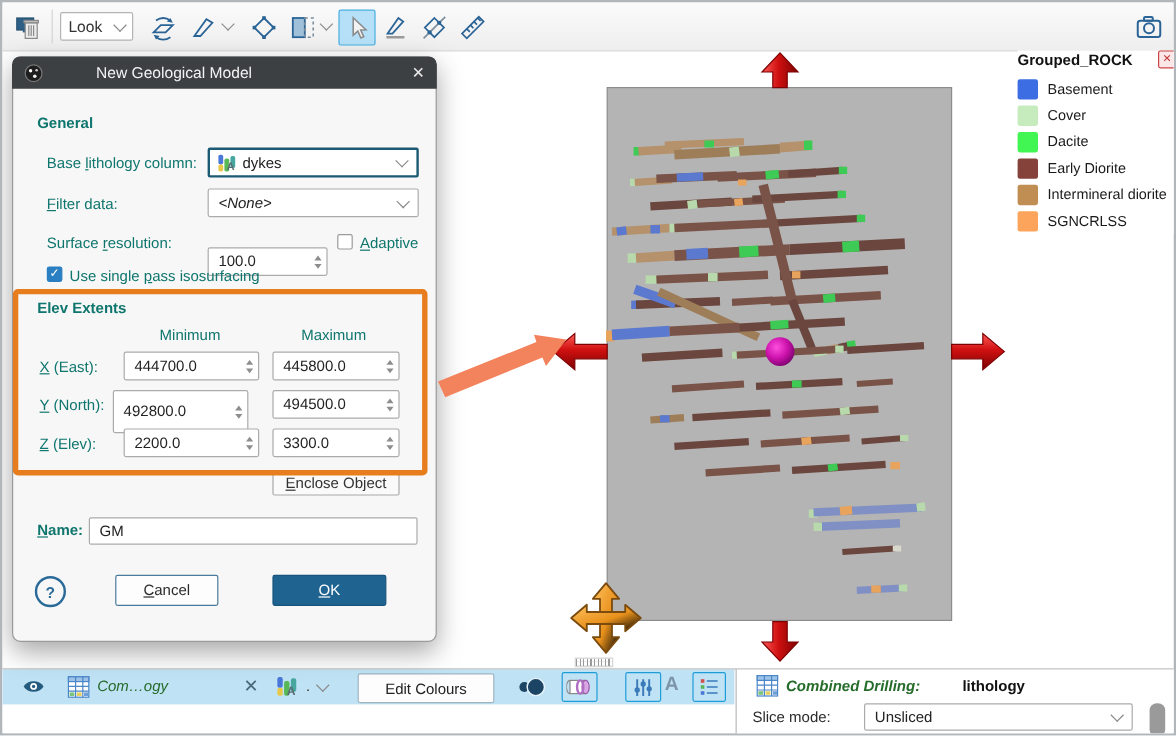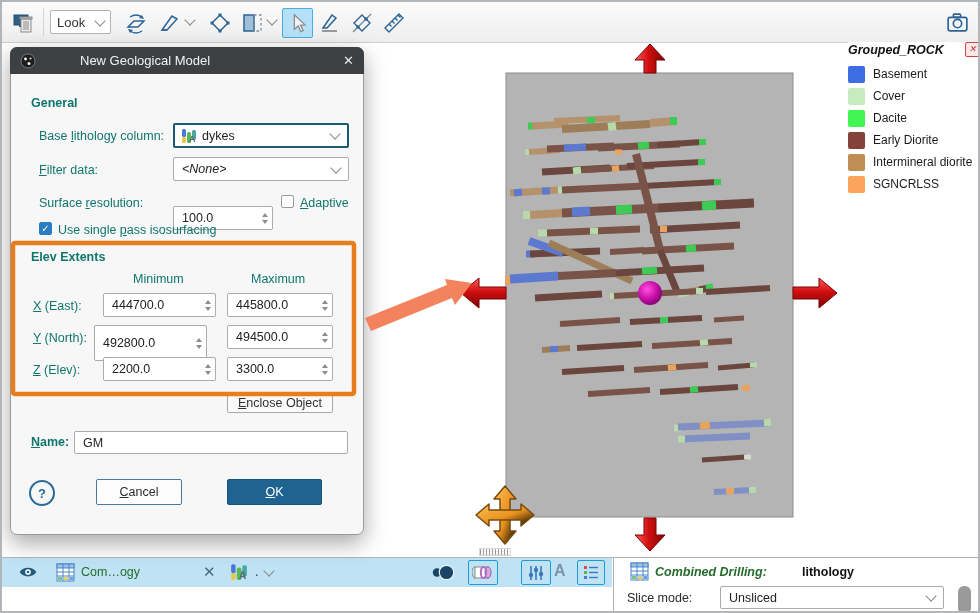--- a/index.html
+++ b/index.html
@@ -17,21 +17,21 @@
   #look-dd .chev{margin-left:auto;}
   .chev{width:7px;height:7px;border-right:1.6px solid #8a8a8a;border-bottom:1.6px solid #8a8a8a;
         transform:rotate(45deg);display:inline-block;flex:none;margin-top:-3px;}
   .tb-chev{position:absolute;top:17px;}
   .tb-sel{background:#b5e0f7;border:1.5px solid #46aee0;border-radius:2px;}
   
   #main{position:absolute;left:0;top:41px;width:100%;height:513px;background:#fff;}
   #scene-svg{position:absolute;left:0;top:0;z-index:2;pointer-events:none;}
   
   #legend{position:absolute;left:846px;top:40px;width:132px;z-index:3;background:#fff;}
-  #legend .lg-head{display:flex;align-items:center;margin-bottom:6px;font-style:italic;}
+  #legend .lg-head{display:flex;align-items:center;margin-bottom:6px;}
   #legend .lg-title{font-size:12.5px;font-weight:bold;color:#111;}
   #legend .lg-close{margin-left:auto;width:13px;height:13px;border:1px solid #cc4444;background:#fbe7e7;
         color:#c23333;font-size:9px;line-height:12px;text-align:center;border-radius:2px;cursor:default;}
   .lg-row{display:flex;align-items:center;height:22px;}
   .lg-swatch{width:17px;height:17px;border-radius:2px;margin-right:8px;flex:none;}
   .lg-label{font-size:12px;color:#1a1a1a;white-space:nowrap;}
   
   #dialog{position:absolute;left:8px;top:45px;width:352px;height:486px;z-index:5;
           background:#f7f7f7;border:1px solid #9a9a9a;border-radius:7px;
           box-shadow:0 8px 22px rgba(0,0,0,.35);}
@@ -69,21 +69,21 @@
         background:repeating-linear-gradient(90deg,#9a9a9a 0 1px,transparent 1px 3px),
                    repeating-linear-gradient(0deg,transparent 0 1px,#fff 1px 3px);border:1px solid #d8d8d8;background-color:#eee;}
   #bl-panel{position:absolute;left:0;top:0;width:610px;height:58px;}
   #bl-row{position:absolute;left:0;top:0;width:610px;height:29px;background:#bfe3f5;}
   #bl-panel .abs{position:absolute;}
   #panel-divider{position:absolute;left:611px;top:0;width:1px;height:58px;background:#b0b0b0;}
   #br-panel{position:absolute;left:612px;top:0;width:368px;height:58px;background:#fff;}
   #edit-colours{left:296px;top:3px;width:112px;height:23px;background:#fdfdfd;border:1px solid #9fb4c2;
         color:#222;display:flex;align-items:center;justify-content:center;font-size:12.5px;border-radius:2px;}
   .icobox{border:1.5px solid #1e9cd7;border-radius:2px;display:flex;align-items:center;justify-content:center;box-sizing:border-box;}
-  #bl-item-label{font-size:12.5px;color:#256b2a;}
+  #bl-item-label{font-size:12.5px;font-style:italic;color:#256b2a;}
   #bl-dot{font-size:12.5px;color:#333;}
   #br-title-src{font-size:12.5px;font-style:italic;font-weight:bold;color:#256b2a;}
   #br-title-col{font-size:12.5px;font-weight:bold;color:#111;margin-left:4px;padding-left:32px;}
   #slice-label{position:absolute;left:13px;top:33px;font-size:12.5px;color:#2b2b2b;}
   #slice-dd{position:absolute;left:106px;top:28px;width:224px;height:23px;}
   #br-scroll{position:absolute;left:344px;top:28px;width:13px;height:28px;background:#9a9a9a;border-radius:6px;}
   #close-x{font-size:15px;color:#4a6878;}
 </style>
 </head>
 <body>
@@ -487,20 +487,21 @@
           <svg width="18" height="20" viewBox="0 0 16 16">
             <rect x="1" y="1" width="4" height="8" rx="1.5" fill="#4a78d8"></rect>
             <rect x="1" y="9" width="4" height="6" rx="1.5" fill="#e8c84a"></rect>
             <rect x="6" y="4" width="4" height="11" rx="1.5" fill="#58b858"></rect>
             <rect x="11" y="2" width="4" height="10" rx="1.5" fill="#48a8a0"></rect>
             <text x="8" y="14" font-size="9" font-weight="bold" fill="#5a6a72" font-family="Liberation Sans,sans-serif">A</text>
           </svg>
         </div>
         <span class="abs" id="bl-dot" style="left:253px;top:7px">.</span>
         <span class="abs chev" style="left:263px;top:12px"></span>
+        <div class="abs" id="edit-colours">Edit Colours</div>
         <div class="abs" style="left:428px;top:6px">
           <svg width="26" height="17" viewBox="0 0 26 17">
             <circle cx="7" cy="8.5" r="4.2" fill="#1c4465"></circle>
               <circle cx="16.5" cy="8.5" r="7.2" fill="#1c4465" stroke="#e8f4fb" stroke-width="1.2"></circle>
           </svg>
         </div>
         <div class="abs icobox" style="left:466px;top:2px;width:30px;height:25px">
           <svg width="22" height="17" viewBox="0 0 22 17">
             <rect x="3" y="3" width="13" height="11" fill="#fff" stroke="#888"></rect>
             <ellipse cx="16" cy="8.5" rx="3" ry="5.6" fill="#d9a8e4" stroke="#9a5aaa"></ellipse>

